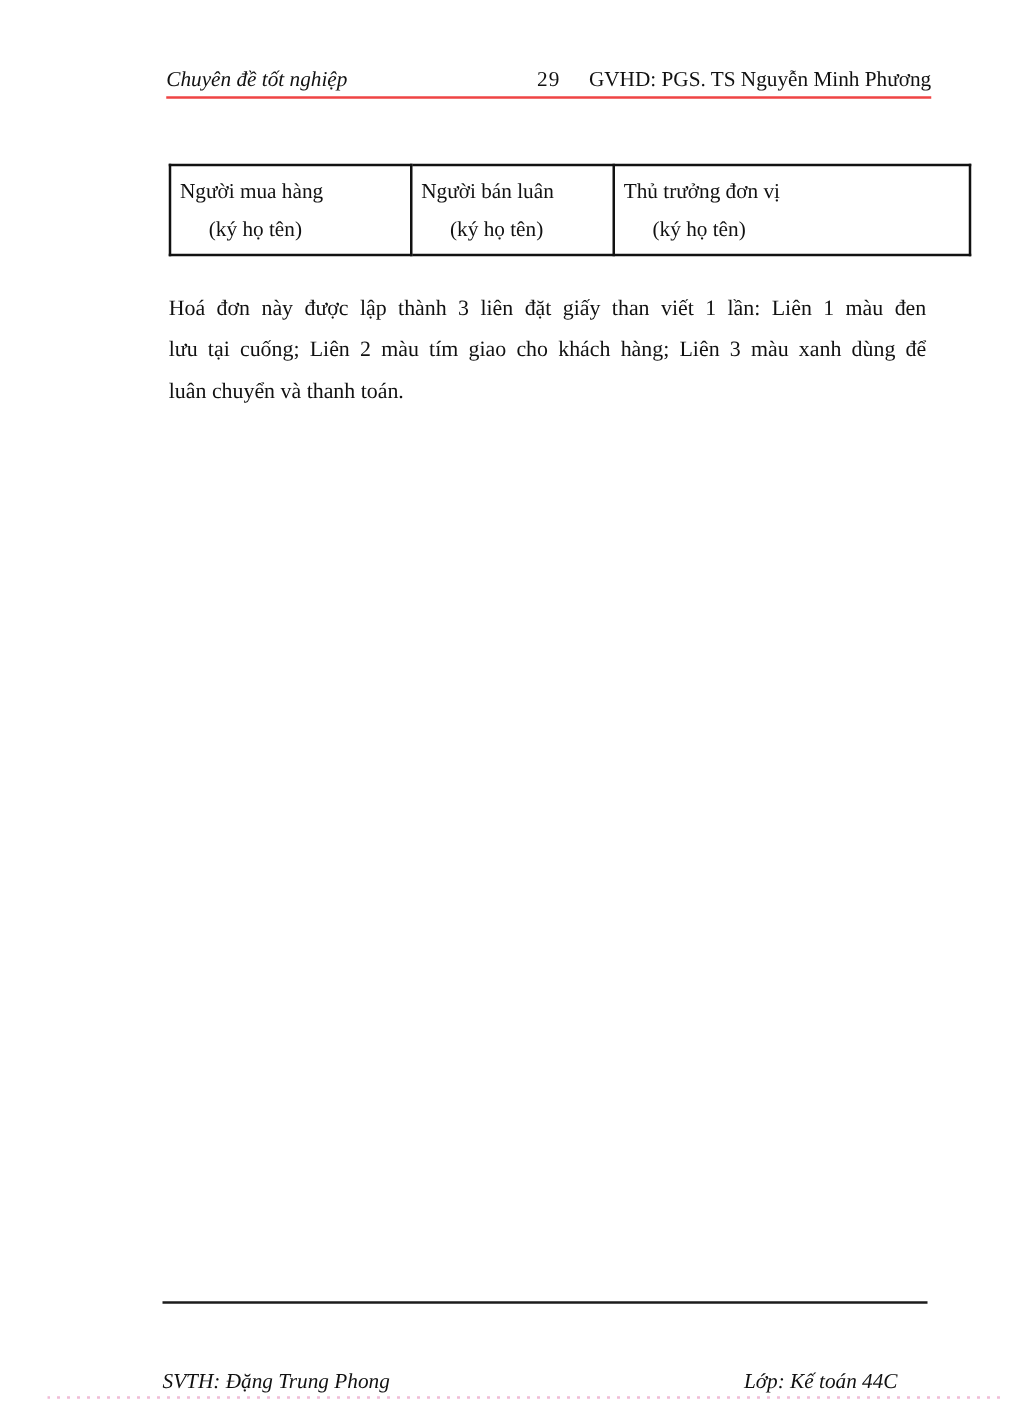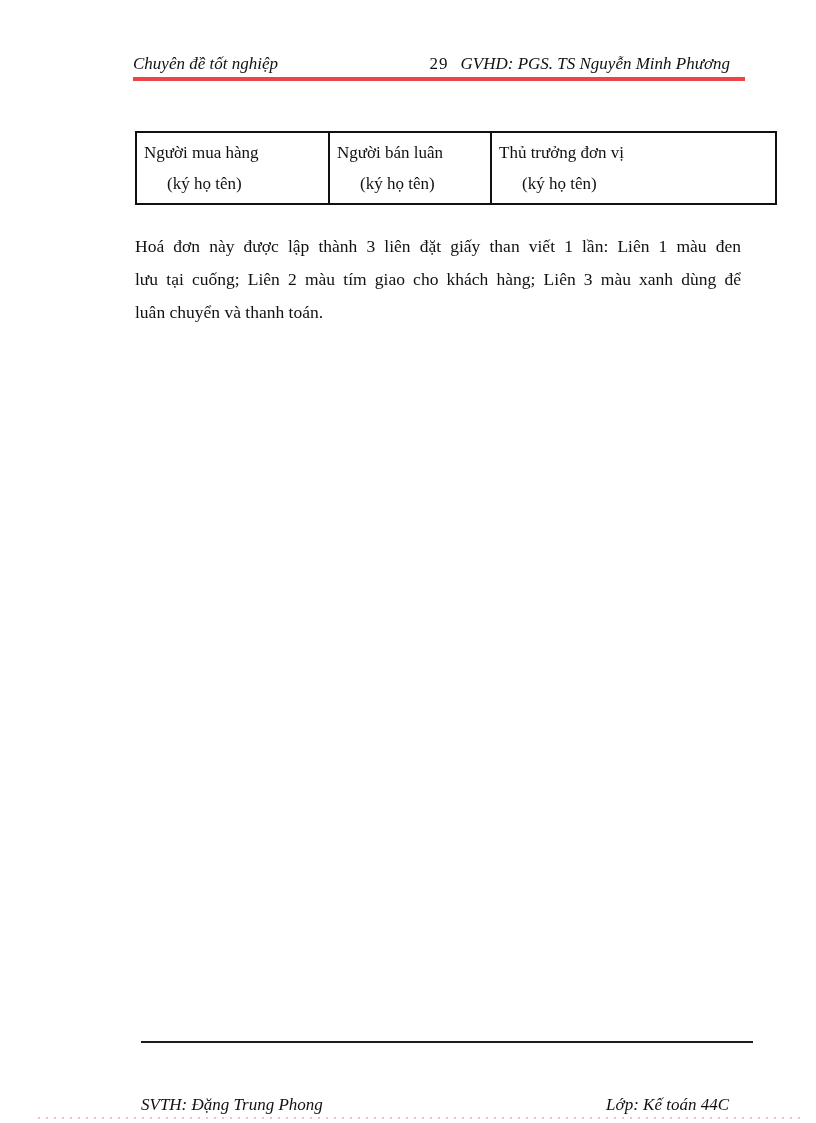--- a/index.html
+++ b/index.html
@@ -16,35 +16,34 @@
   
   .page-header {
     position: absolute;
     left: 133px;
     top: 54px;
     width: 612px;
     display: grid;
     grid-template-columns: 1fr auto 1fr;
     align-items: baseline;
     column-gap: 12px;
-    border-bottom: 4px solid #ef4444;
+    border-bottom: 2px solid #ef4444;
     padding-bottom: 3px;
     font-size: 17px;
   }
   .page-header .hdr-left {
     font-style: italic;
     white-space: nowrap;
   }
   .page-header .hdr-page-num {
     font-style: normal;
     letter-spacing: 1px;
   }
   .page-header .hdr-right {
-    font-style: italic;
-    text-align: left;
+    text-align: right;
     white-space: nowrap;
   }
 
   
   .sig-table {
     position: absolute;
     left: 135px;
     top: 131px;
     width: 640px;
     height: 70px;
@@ -74,21 +73,21 @@
   .body-paragraph .para-line {
     text-align: justify;
   }
   .body-paragraph .para-line.justify-full {
     text-align-last: justify;
   }
 
   
   .page-footer {
     position: absolute;
-    left: 141px;
+    left: 130px;
     top: 1041px;
     width: 612px;
     border-top: 2px solid #1c1c1c;
     padding-top: 5px;
     display: flex;
     justify-content: space-between;
     align-items: baseline;
     font-size: 17px;
     font-style: italic;
   }

